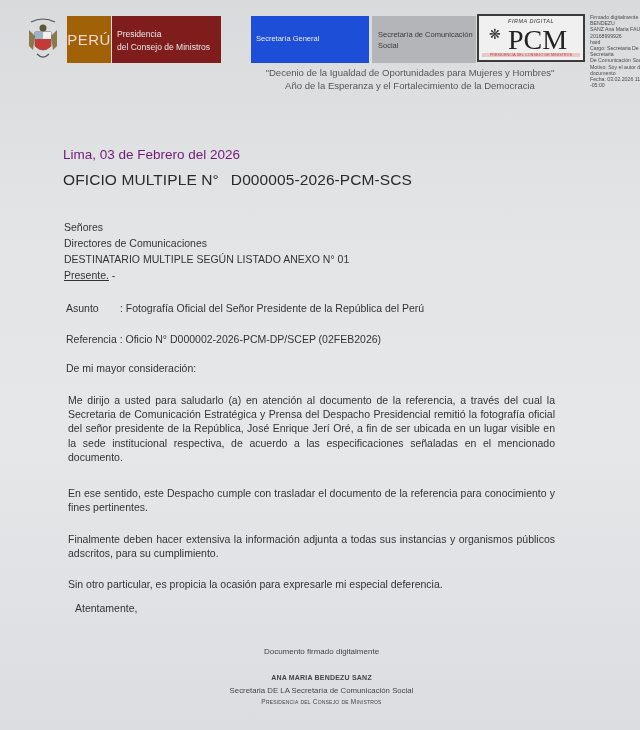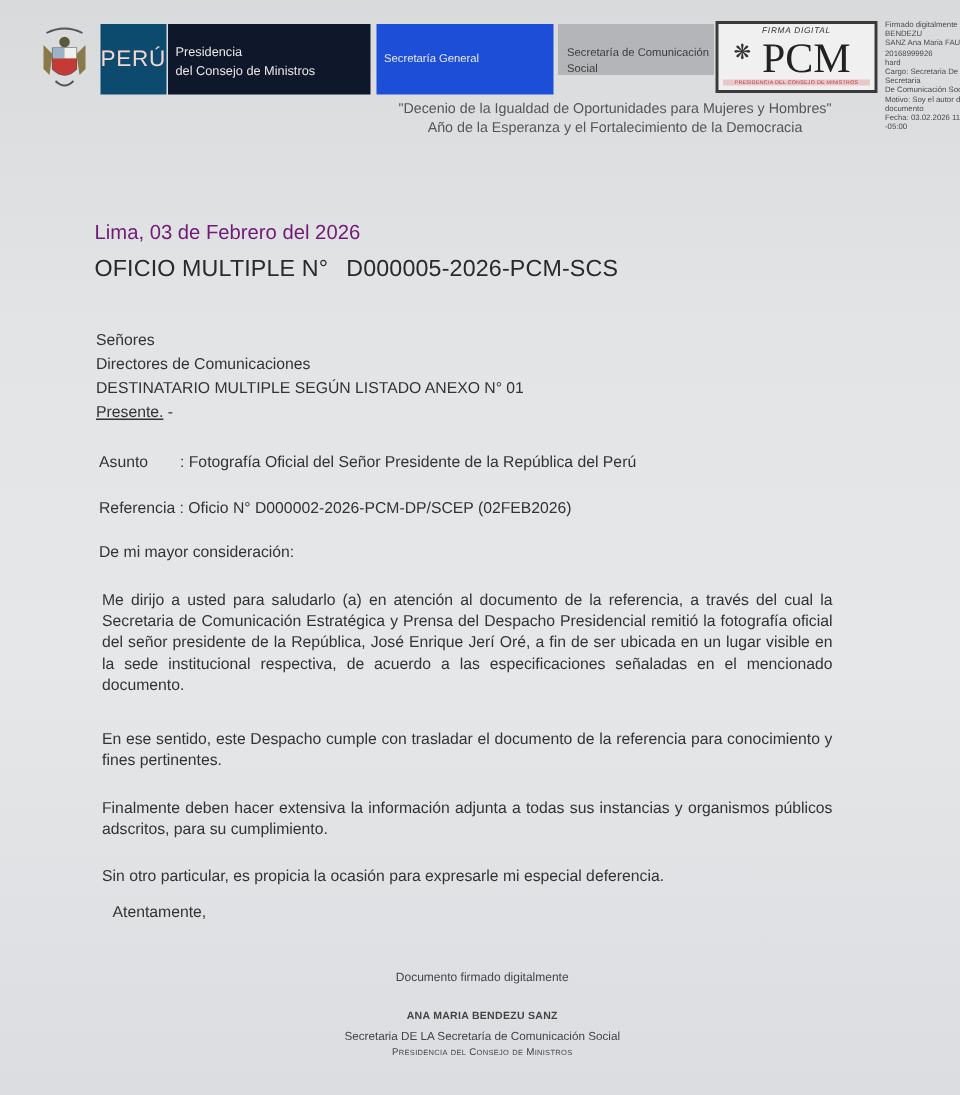--- a/index.html
+++ b/index.html
@@ -12,36 +12,36 @@
   }
   .page {
     position: absolute; left: 0; top: 0; width: 640px; height: 730px;
   }
 
   
   .header { position: absolute; top: 14px; left: 25px; height: 50px; width: 610px; }
   .coat { position: absolute; left: 0; top: 2px; width: 36px; height: 46px; }
   .peru-box {
     position: absolute; left: 42px; top: 2px; width: 44px; height: 47px;
-    background: #0c4a6e; color: #f5d6d2;
+    background: #a16207; color: #f5d6d2;
     font-family: "Liberation Sans", sans-serif; font-size: 15px; letter-spacing: 0.5px;
-    display: flex; align-items: center; 
+    display: flex; align-items: center; justify-content: center;
   }
   .pcm-box {
-    position: absolute; left: 87px; top: 2px; width: 135px; height: 47px;
-    background: #0f172a; color: #e8e8e8; font-size: 8.5px; line-height: 13px;
+    position: absolute; left: 87px; top: 2px; width: 109px; height: 47px;
+    background: #7f1d1d; color: #e8e8e8; font-size: 8.5px; line-height: 13px;
     padding: 12px 0 0 5px;
   }
   .sg-box {
     position: absolute; left: 226px; top: 2px; width: 118px; height: 47px;
     background: #1d4ed8; color: #ececec; font-size: 7.5px;
     padding: 18px 0 0 5px;
   }
   .scs-box {
-    position: absolute; left: 347px; top: 2px; width: 104px; height: 34px;
+    position: absolute; left: 347px; top: 2px; width: 104px; height: 47px;
     background: #b4b5b8; color: #3b3b3b; font-size: 7.5px; line-height: 11px;
     padding: 13px 0 0 6px;
   }
   .stamp {
     position: absolute; left: 452px; top: 0; width: 108px; height: 48px;
     border: 2px solid #3a3a3a; background: #f0f0f0;
   }
   .stamp-title { position: absolute; top: 2px; left: 0; width: 100%; text-align: center;
     font-size: 5.5px; font-style: italic; color: #333; letter-spacing: 0.5px; }
   .stamp-logo { position: absolute; top: 10px; left: 10px; font-size: 14px; color: #333; }

